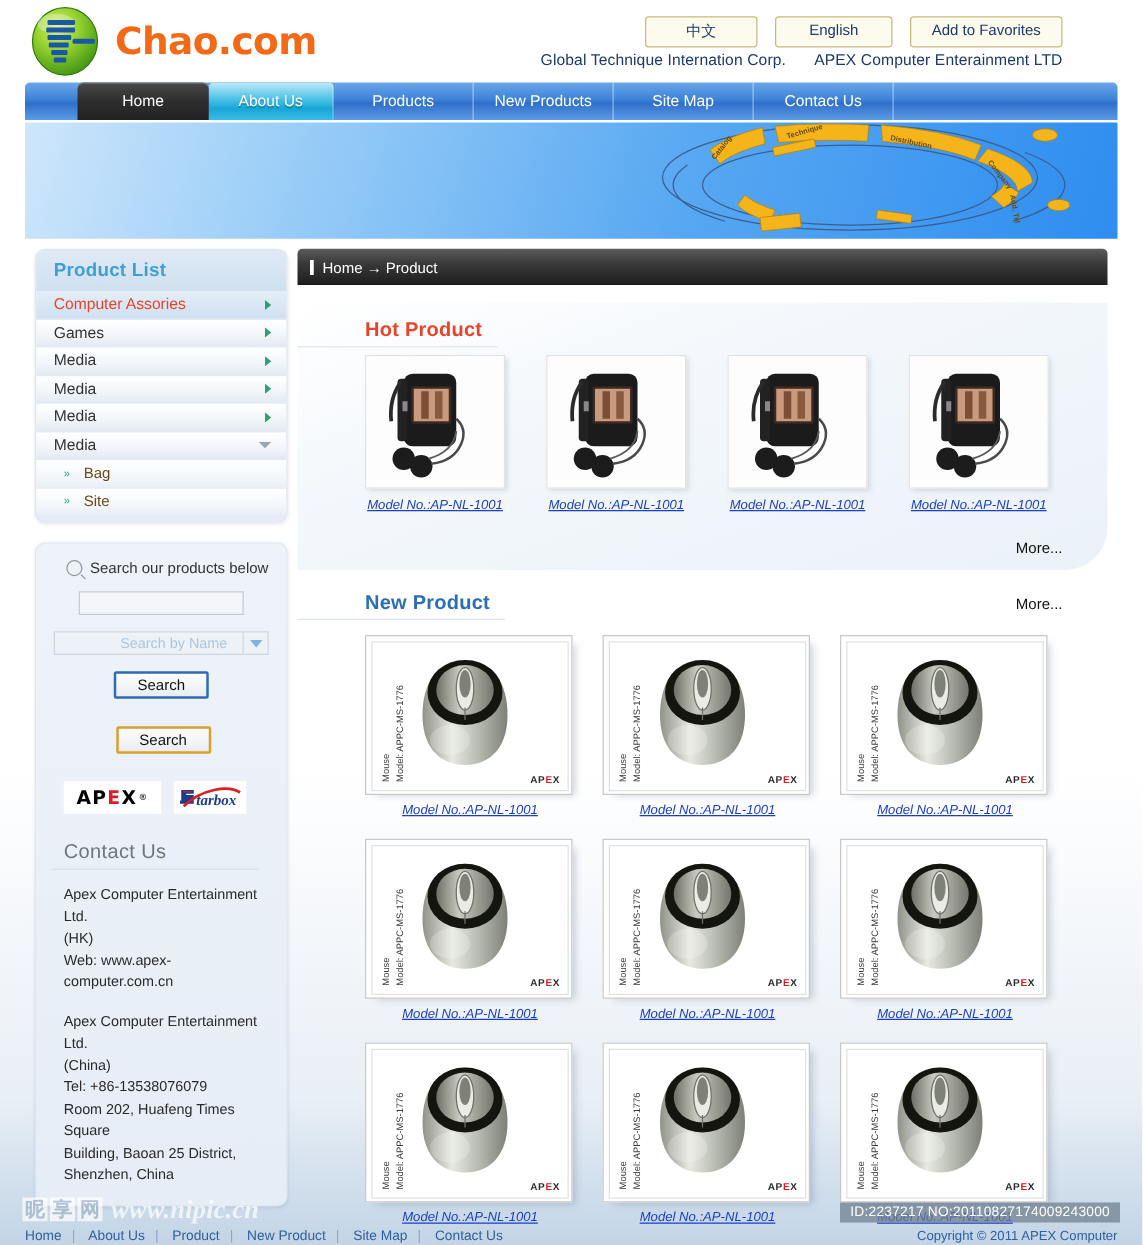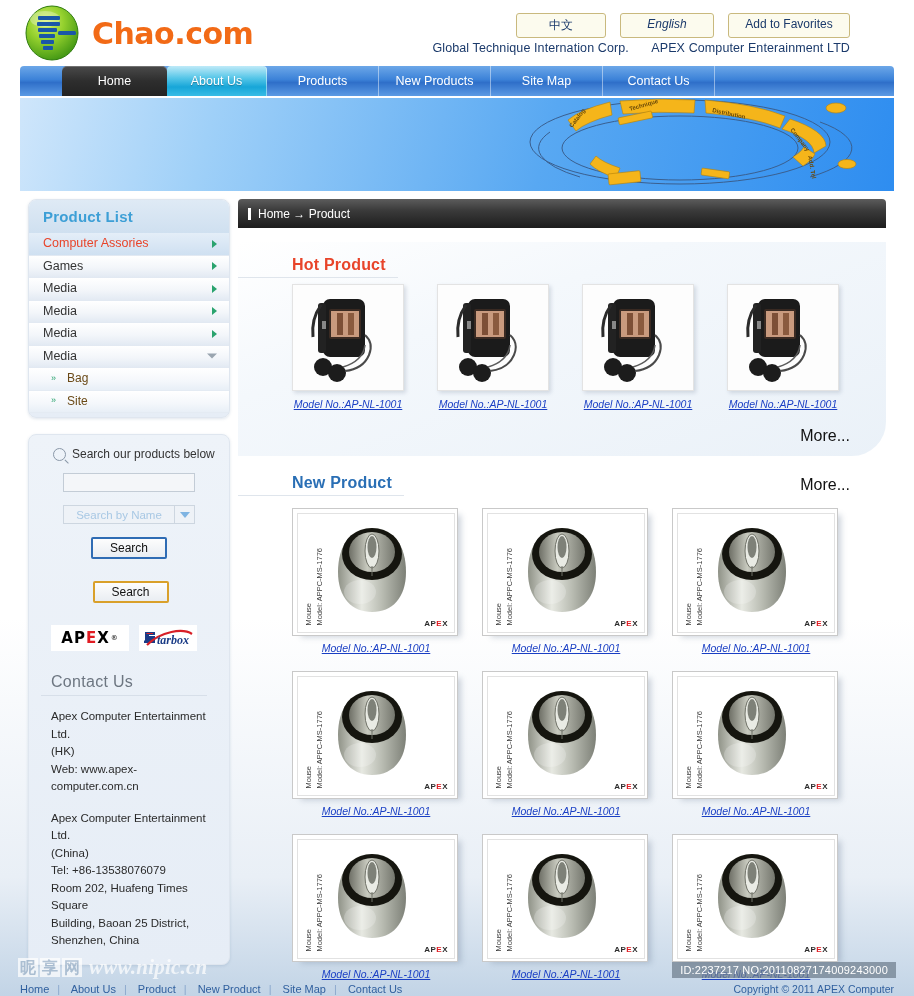--- a/index.html
+++ b/index.html
@@ -58,21 +58,21 @@
     background: #fcfbee;
     border-radius: 3px;
     color: #1b3a6b;
     font-size: 12px;
     padding: 3px 0;
     text-align: center;
     cursor: pointer;
     font-family: "Liberation Sans", sans-serif;
   }
   .lang-btn.w1 { width: 88px; }
-  .lang-btn.w2 { width: 92px; font-style: italic; }
+  .lang-btn.w2 { width: 92px; }
   .lang-btn.w3 { width: 120px; }
   .corp-line {
     position: absolute;
     right: 16px; top: 41px;
     font-size: 12.5px;
     color: #1b3a6b;
     white-space: nowrap;
     letter-spacing: 0.1px;
   }
   .corp-line span.gap { display: inline-block; width: 16px; }
@@ -258,20 +258,21 @@
   }
   .select-row {
     margin: 13px auto 0 auto;
     width: 130px;
     height: 17px;
     border: 1px solid #cdd6e0;
     background: #eef2f7;
     display: flex;
     align-items: center;
     cursor: pointer;
+    padding-left: 40px;
   }
   .select-row .lbl {
     flex: 1;
     text-align: center;
     font-size: 11.5px;
     color: #a8c8e4;
   }
   .select-row .caret {
     width: 19px;
     height: 100%;
@@ -426,21 +427,21 @@
     color: #1a3fc4;
     text-decoration: underline;
     text-align: center;
     white-space: nowrap;
     cursor: pointer;
     font-style: italic;
   }
   .more-link {
     position: absolute;
     right: 36px;
-    font-size: 16px;
+    font-size: 12px;
     color: #111111;
     cursor: pointer;
   }
   .more-hot { bottom: 11px; }
 
   .new-panel {
     position: relative;
     margin-top: 18px;
   }
   .sec-title.new {

